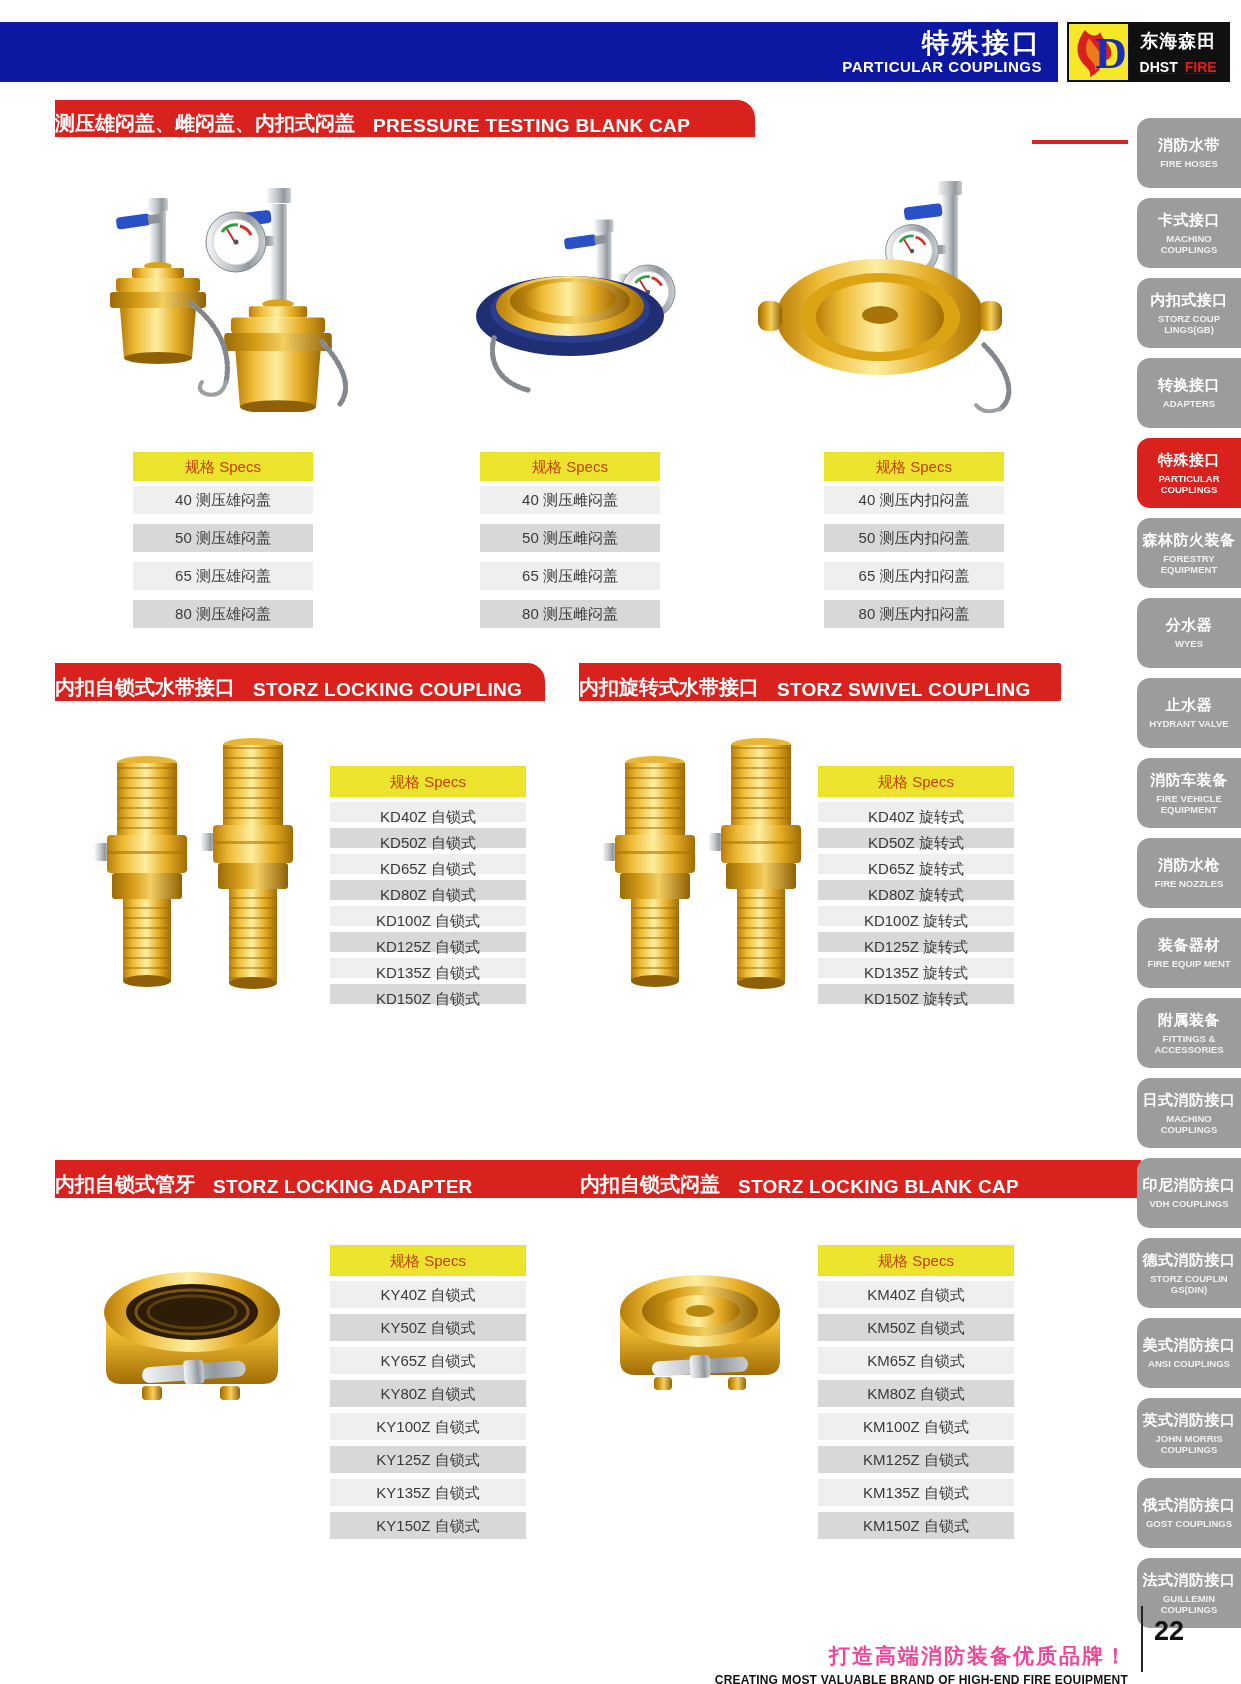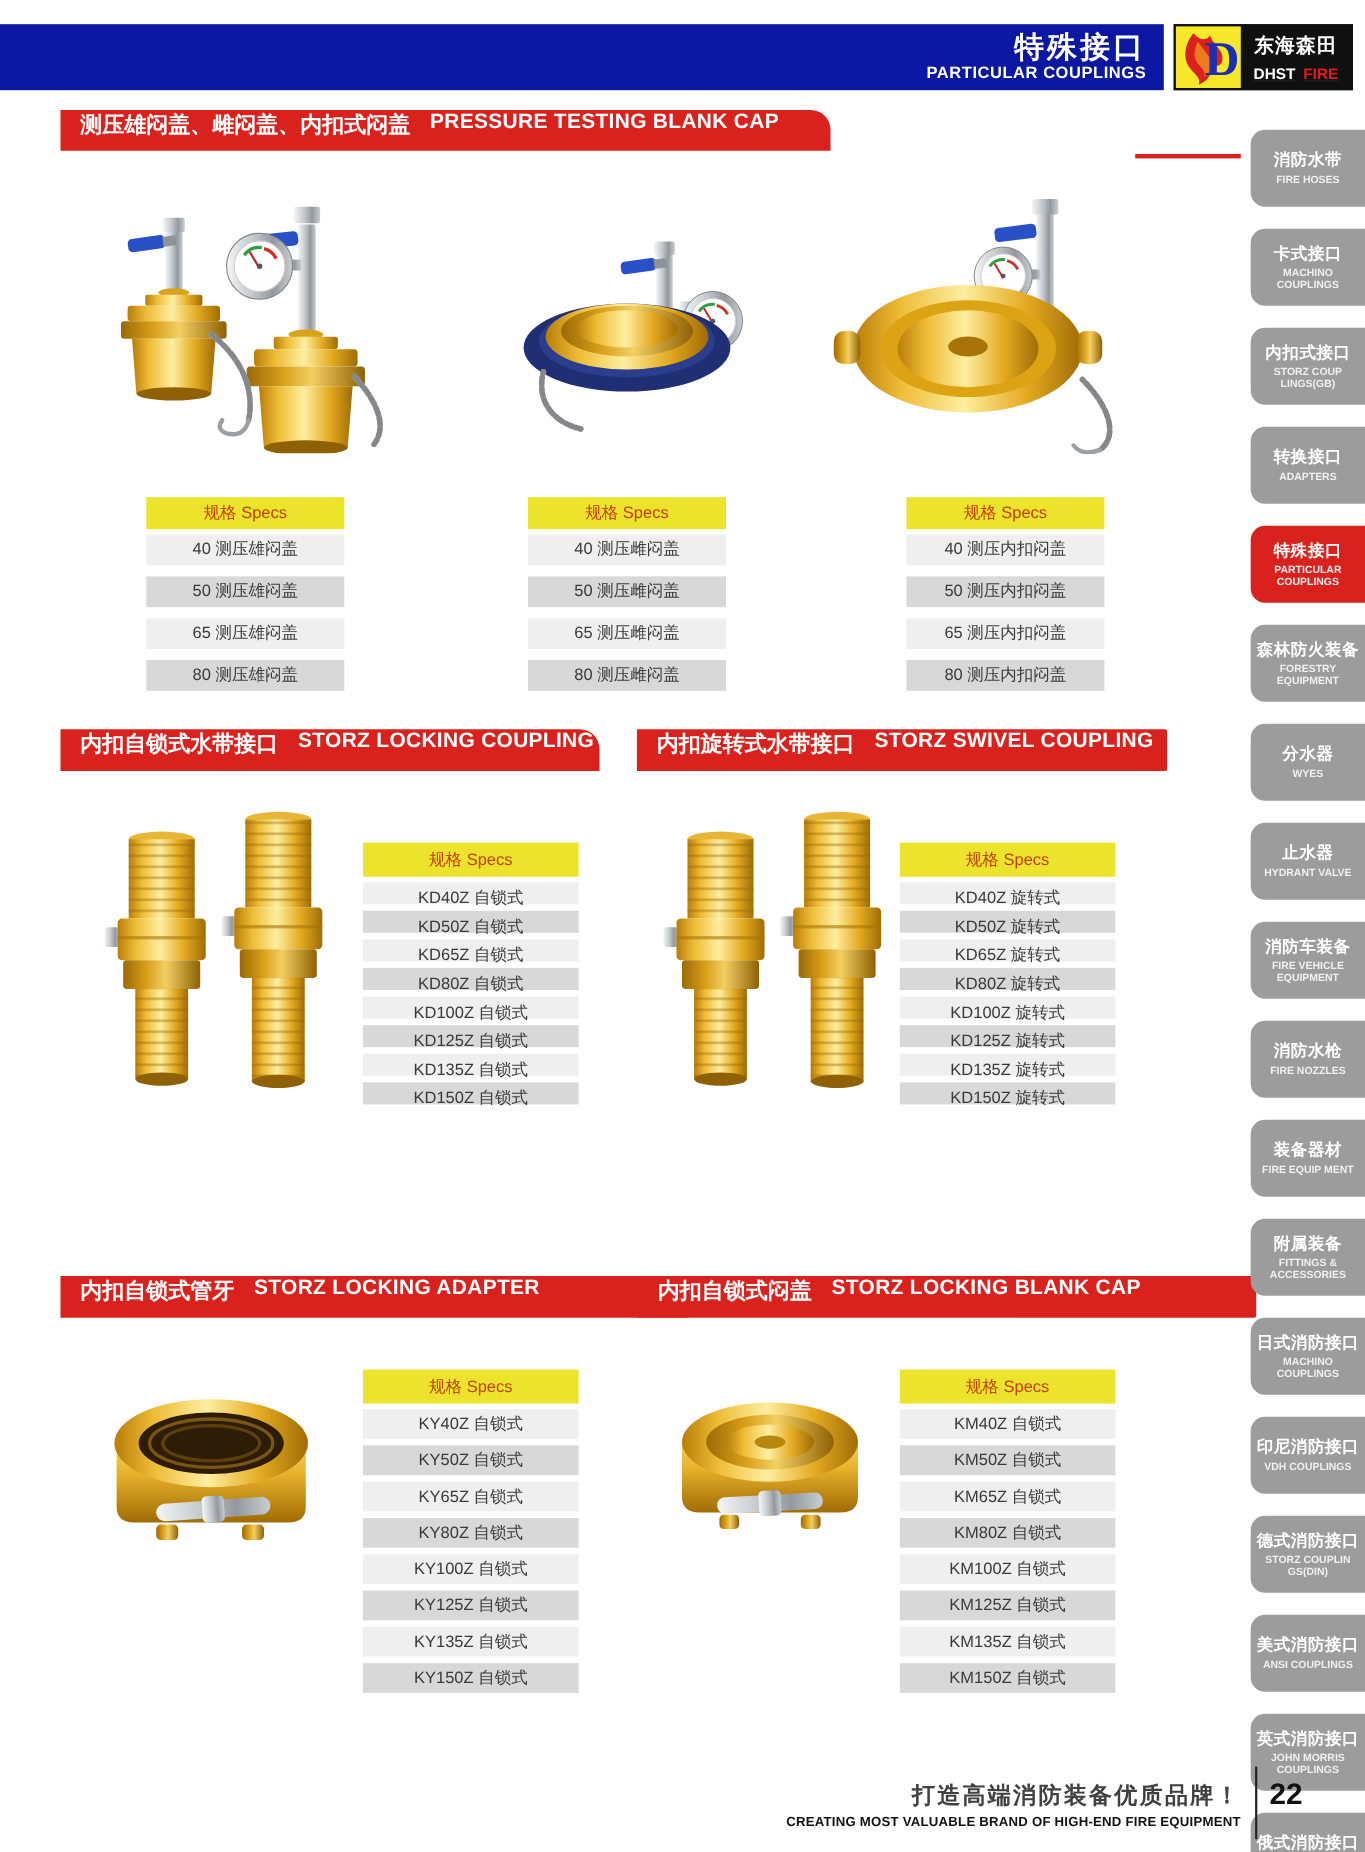--- a/index.html
+++ b/index.html
@@ -23,51 +23,51 @@
   .logo-flame { width:60px; height:100%; background:#f6e829; position:relative; }
   .logo-flame svg { position:absolute; left:0; top:0; }
   .logo-right { width:101px; display:flex; flex-direction:column; background:#101010; }
   .logo-cn { color:#fff; font-size:18px; font-weight:bold; text-align:center; line-height:34px; letter-spacing:1px; }
   .logo-en { display:flex; justify-content:center; gap:7px; font-size:14px; font-weight:bold; line-height:18px;text-decoration:underline; }
   .logo-en .dhst { color:#fff; } .logo-en .fire { color:#e31b1b; }
   .accent-line { left:1032px; top:140px; width:96px; height:4px; background:#d9221e; }
 
   
   .sec-banner {
-    height:38px; background:#d9221e; color:#fff; display:flex; align-items:flex-start;
-    gap:18px; padding:0 18px; border-radius:0 18px 0 0; white-space:nowrap;
+    height:38px; background:#d9221e; color:#fff; display:flex; align-items:flex-end;
+    gap:18px; padding:0 0; border-radius:0 18px 0 0; white-space:nowrap;
   }
   .sec-banner .cn { font-size:20px; font-weight:bold; }
   .sec-banner .en { font-size:19px; font-weight:bold; letter-spacing:.3px; }
   .sec-banner.flat { border-radius:0 2px 2px 0; }
 
   
   .spec-table { position:absolute; width:180px; text-align:center; }
   .spec-table .thead { background:#ece32c; height:29px; line-height:29px; font-size:15px; color:#c2410c; margin-bottom:5px; }
   .spec-table .row { height:28px; line-height:28px; font-size:15px; color:#3a3a3a; background:#efefef; margin-bottom:10px; }
   .spec-table .row.alt { background:#d8d8d8; }
   .spec-table.wide { width:196px; }
   .spec-table.wide .thead { height:31px; line-height:31px; }
   .spec-table.wide .row { height:20px; line-height:30px; margin-bottom:6px; }
   .spec-table.compact .row { height:27px; line-height:27px; margin-bottom:6px; }
 
   
   .sidebar { left:1137px; top:118px; width:104px; }
   .side-tab {
-    width:104px; height:70px; margin-bottom:20px; background:#9c9c9c; color:#fff;
+    width:104px; height:70px; margin-bottom:10px; background:#9c9c9c; color:#fff;
     border-radius:13px 0 0 13px; display:flex; flex-direction:column; align-items:center;
     justify-content:center; text-align:center; cursor:pointer;
   }
   .side-tab .cn { font-size:15px; font-weight:bold; letter-spacing:.5px; white-space:nowrap; }
   .side-tab .en { font-size:9.5px; font-weight:bold; color:#f0f0f0; line-height:1.2; margin-top:3px; padding:0 3px; }
   .side-tab.active { background:#d9221e; }
 
   
   .footer-slogan { right:113px; top:1618px; text-align:right; }
-  .footer-slogan .cn { font-size:21px; font-weight:bold; color:#404040; letter-spacing:2px; }
+  .footer-slogan .cn { font-size:21px; font-weight:bold; color:#ec4899; letter-spacing:2px;margin-top:24px; }
   .footer-slogan .en { font-size:12px; font-weight:bold; color:#111; margin-top:3px; letter-spacing:.2px; }
   .footer-divider { left:1141px; top:1606px; width:2px; height:66px; background:#222; }
   .footer-page { left:1154px; top:1616px; font-size:27px; font-weight:bold; color:#111; }
 
   .chain { fill:none; stroke:#b4b7ba; stroke-width:5; stroke-dasharray:6 4; stroke-linecap:round; }
   .chain2 { fill:none; stroke:#84888c; stroke-width:5; stroke-dasharray:6 4; stroke-dashoffset:5; stroke-linecap:round; }
   .hook { fill:none; stroke:#9aa0a4; stroke-width:4; stroke-linecap:round; }
 </style>
 </head>
 <body>

